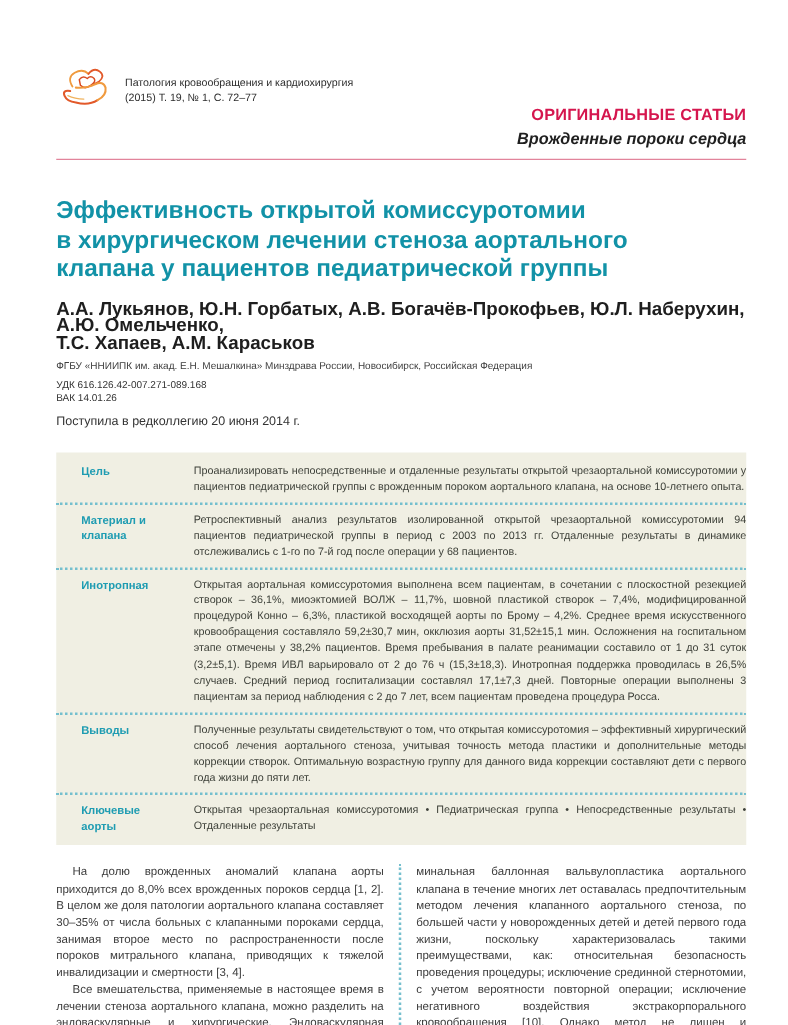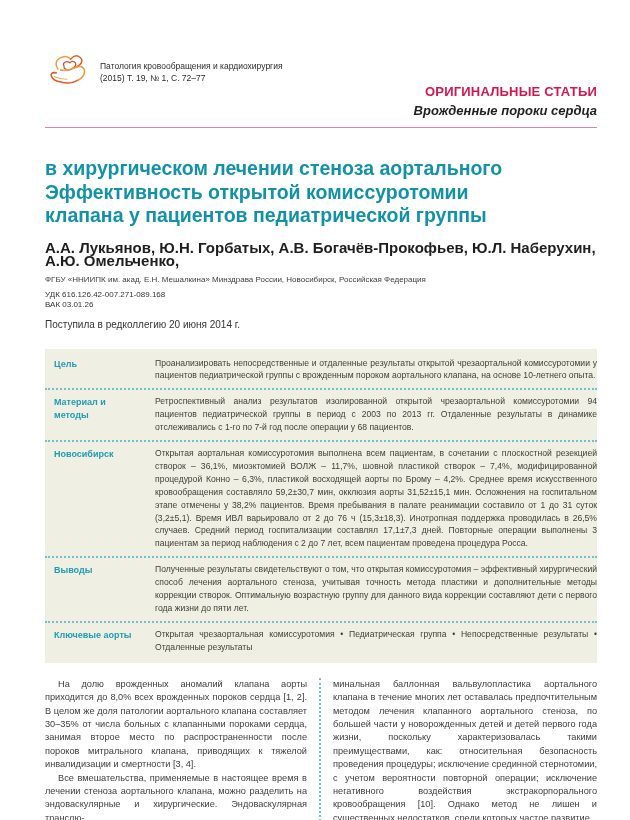--- a/index.html
+++ b/index.html
@@ -29,21 +29,21 @@
   
   .article-title{color:var(--teal);font-size:19.5px;line-height:23.5px;font-weight:bold;margin-top:29px;}
   .authors{font-size:15px;font-weight:bold;line-height:13.5px;color:#1e1e1e;margin-top:13px;}
   .affiliation{font-size:8px;color:#3e3e3e;margin-top:7px;}
   .codes{margin-top:6px;font-size:8px;line-height:10.5px;color:#333;}
   .received{font-size:10px;color:#333;margin-top:8px;}
   
   .abstract{background:var(--abstract_bg);margin-top:19px;padding:3px 0;}
   .abs-row{display:flex;padding:5px 0 6px 0;}
   .abs-row + .abs-row{border-top:2px dotted var(--dot_teal);}
-  .abs-label{flex:none;width:90px;padding-left:9px;margin-right:20px;
+  .abs-label{flex:none;width:90px;padding-left:20px;margin-right:20px;
     font-size:9px;font-weight:bold;color:var(--label_teal);line-height:12.5px;padding-top:1px;}
   .abs-text{flex:1;font-size:8.6px;line-height:12.9px;text-align:justify;
     padding-right:0;color:#3d4039;}
   
   .columns{display:flex;margin-top:15px;}
   .col{width:50%;font-size:9.2px;line-height:13.4px;text-align:justify;color:#3c3c3c;}
   .col-left{padding-right:12px;border-right:2px dotted var(--dot_teal);}
   .col-right{padding-left:12px;}
   .col p{text-indent:13px;}
   .col p.noindent{text-indent:0;}
@@ -71,49 +71,50 @@
       <div>(2015) Т. 19, № 1, С. 72–77</div>
     </div>
     <div class="header-right">
       <div class="section-heading">ОРИГИНАЛЬНЫЕ СТАТЬИ</div>
       <div class="subsection-heading">Врожденные пороки сердца</div>
     </div>
   </div>
   <hr class="header-rule">
 
   <h1 class="article-title">
+    <div>Эффективность открытой комиссуротомии</div>
     <div>в хирургическом лечении стеноза аортального</div>
-    <div>Эффективность открытой комиссуротомии</div>
     <div>клапана у пациентов педиатрической группы</div>
   </h1>
 
   <div class="authors">
     <div>А.А. Лукьянов, Ю.Н. Горбатых, А.В. Богачёв-Прокофьев, Ю.Л. Наберухин, А.Ю. Омельченко,</div>
+    <div>Т.С. Хапаев, А.М. Караськов</div>
   </div>
 
   <div class="affiliation">ФГБУ «ННИИПК им. акад. Е.Н. Мешалкина» Минздрава России, Новосибирск, Российская Федерация</div>
 
   <div class="codes">
     <div>УДК 616.126.42-007.271-089.168</div>
-    <div>ВАК 03.01.26</div>
+    <div>ВАК 14.01.26</div>
   </div>
 
   <div class="received">Поступила в редколлегию 20 июня 2014 г.</div>
 
   <section class="abstract">
     <div class="abs-row">
       <div class="abs-label">Цель</div>
       <div class="abs-text">Проанализировать непосредственные и отдаленные результаты открытой чрезаортальной комиссуротомии у пациентов педиатрической группы с врожденным пороком аортального клапана, на основе 10-летнего опыта.</div>
     </div>
     <div class="abs-row">
-      <div class="abs-label">Материал и методы</div>
+      <div class="abs-label">Материал и клапана</div>
       <div class="abs-text">Ретроспективный анализ результатов изолированной открытой чрезаортальной комиссуротомии 94 пациентов педиатрической группы в период с 2003 по 2013 гг. Отдаленные результаты в динамике отслеживались с 1-го по 7-й год после операции у 68 пациентов.</div>
     </div>
     <div class="abs-row">
-      <div class="abs-label">Новосибирск</div>
+      <div class="abs-label">Инотропная</div>
       <div class="abs-text">Открытая аортальная комиссуротомия выполнена всем пациентам, в сочетании с плоскостной резекцией створок – 36,1%, миоэктомией ВОЛЖ – 11,7%, шовной пластикой створок – 7,4%, модифицированной процедурой Конно – 6,3%, пластикой восходящей аорты по Брому – 4,2%. Среднее время искусственного кровообращения составляло 59,2±30,7 мин, окклюзия аорты 31,52±15,1 мин. Осложнения на госпитальном этапе отмечены у 38,2% пациентов. Время пребывания в палате реанимации составило от 1 до 31 суток (3,2±5,1). Время ИВЛ варьировало от 2 до 76 ч (15,3±18,3). Инотропная поддержка проводилась в 26,5% случаев. Средний период госпитализации составлял 17,1±7,3 дней. Повторные операции выполнены 3 пациентам за период наблюдения с 2 до 7 лет, всем пациентам проведена процедура Росса.</div>
     </div>
     <div class="abs-row">
       <div class="abs-label">Выводы</div>
       <div class="abs-text">Полученные результаты свидетельствуют о том, что открытая комиссуротомия – эффективный хирургический способ лечения аортального стеноза, учитывая точность метода пластики и дополнительные методы коррекции створок. Оптимальную возрастную группу для данного вида коррекции составляют дети с первого года жизни до пяти лет.</div>
     </div>
     <div class="abs-row">
       <div class="abs-label">Ключевые аорты</div>
       <div class="abs-text">Открытая чрезаортальная комиссуротомия • Педиатрическая группа • Непосредственные результаты • Отдаленные результаты</div>
     </div>

